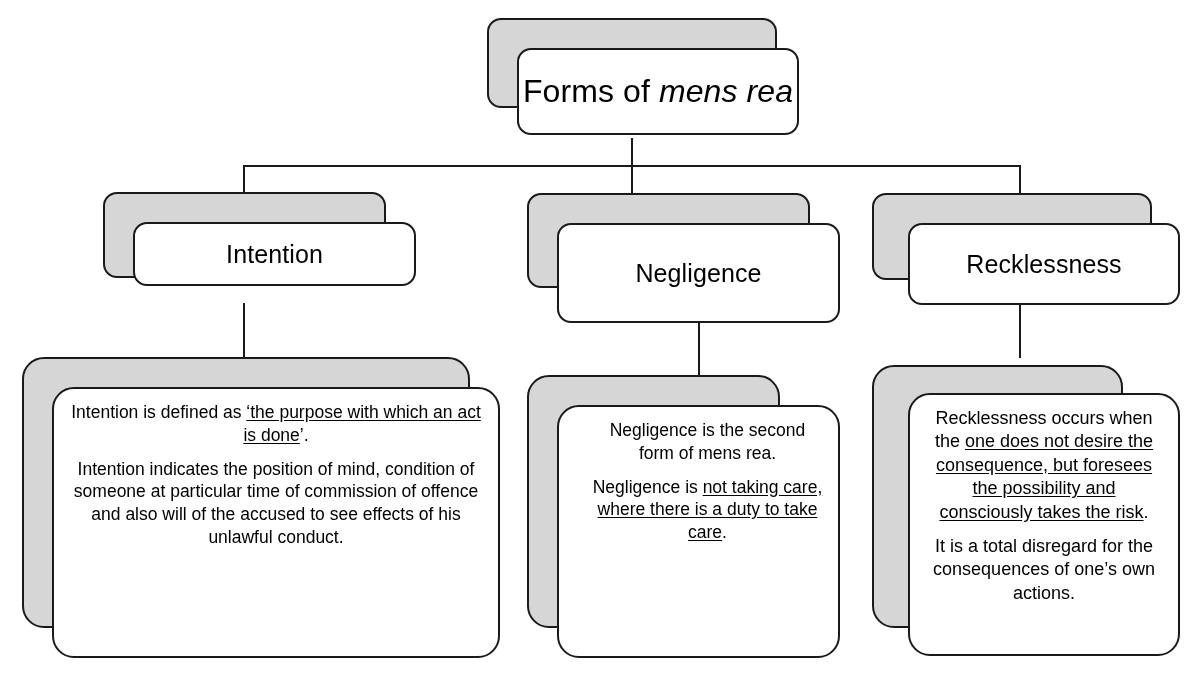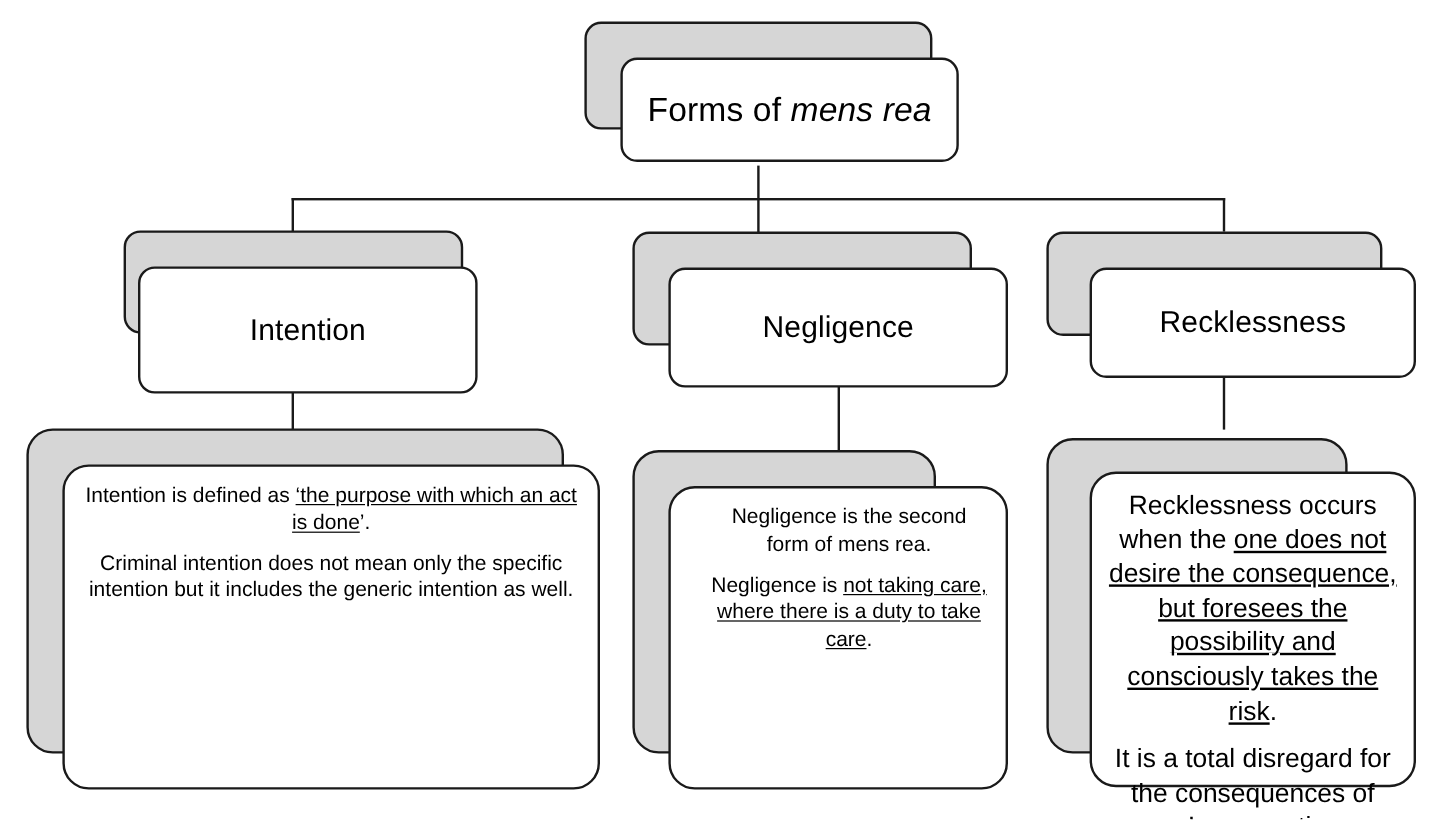--- a/index.html
+++ b/index.html
@@ -47,41 +47,41 @@
     display: flex;
     align-items: center;
     justify-content: center;
   }
 
   
   .r14 { border-radius: 14px; }
   .r22 { border-radius: 22px; }
 
   .title-text {
-    font-size: 28px;
+    font-size: 32px;
     letter-spacing: 0.1px;
     white-space: nowrap;
   }
   .title-text .it { font-style: italic; }
 
   .level-text {
     font-size: 25px;
     letter-spacing: 0.1px;
     white-space: nowrap;
   }
 
   
   .content {
     display: block;
     padding: 12px 14px;
     text-align: center;
     font-size: 17.5px;
     line-height: 1.30;
   }
-  .content.narrow { font-size: 22px; }
+  .content.narrow { font-size: 18px; }
   .content p {
     margin: 0 0 11px 0;
   }
   .content p:last-child { margin-bottom: 0; }
   .u { text-decoration: underline; text-underline-offset: 2px; }
 </style>
 </head>
 <body>
 
 <div id="canvas">
@@ -98,44 +98,44 @@
 
   <div class="node" style="left:487px; top:18px;">
     <div class="shadow r14" style="width:290px; height:90px;"></div>
     <div class="card r14" style="left:30px; top:30px; width:282px; height:87px;">
       <span class="title-text"><span>Forms of </span><span class="it">mens rea</span></span>
     </div>
   </div>
 
   <div class="node" style="left:103px; top:192px;">
     <div class="shadow r14" style="width:283px; height:86px;"></div>
-    <div class="card r14" style="left:12px; top:30px; width:283px; height:106px;">
+    <div class="card r14" style="left:30px; top:30px; width:283px; height:64px;">
       <span class="level-text">Intention</span>
     </div>
   </div>
 
   <div class="node" style="left:527px; top:193px;">
     <div class="shadow r14" style="width:283px; height:95px;"></div>
     <div class="card r14" style="left:30px; top:30px; width:283px; height:100px;">
       <span class="level-text">Negligence</span>
     </div>
   </div>
 
   <div class="node" style="left:872px; top:193px;">
     <div class="shadow r14" style="width:280px; height:87px;"></div>
-    <div class="card r14" style="left:36px; top:30px; width:272px; height:92px;">
+    <div class="card r14" style="left:36px; top:30px; width:272px; height:82px;">
       <span class="level-text">Recklessness</span>
     </div>
   </div>
 
   <div class="node" style="left:22px; top:357px;">
     <div class="shadow r22" style="width:448px; height:271px;"></div>
     <div class="card r22 content" style="left:30px; top:30px; width:448px; height:271px;">
         <p><span>Intention is defined as </span><span class="u">‘the purpose with which an act is done</span><span>’.</span></p>
-        <p><span>Criminal intention does not mean only the specific intention but it includes the generic intention as well.</span></p>
+        <p><span>Intention indicates the position of mind, condition of someone at particular time of commission of offence and also will of the accused to see effects of his unlawful conduct.</span></p>
       </div>
   </div>
 
   <div class="node" style="left:527px; top:375px;">
     <div class="shadow r22" style="width:253px; height:253px;"></div>
     <div class="card r22 content" style="left:30px; top:30px; width:283px; height:253px;padding-left:32px;">
         <p><span>Negligence is the second form of mens rea.</span></p>
         <p><span>Negligence is </span><span class="u">not taking care, where there is a duty to take care</span><span>.</span></p>
       </div>
   </div>

